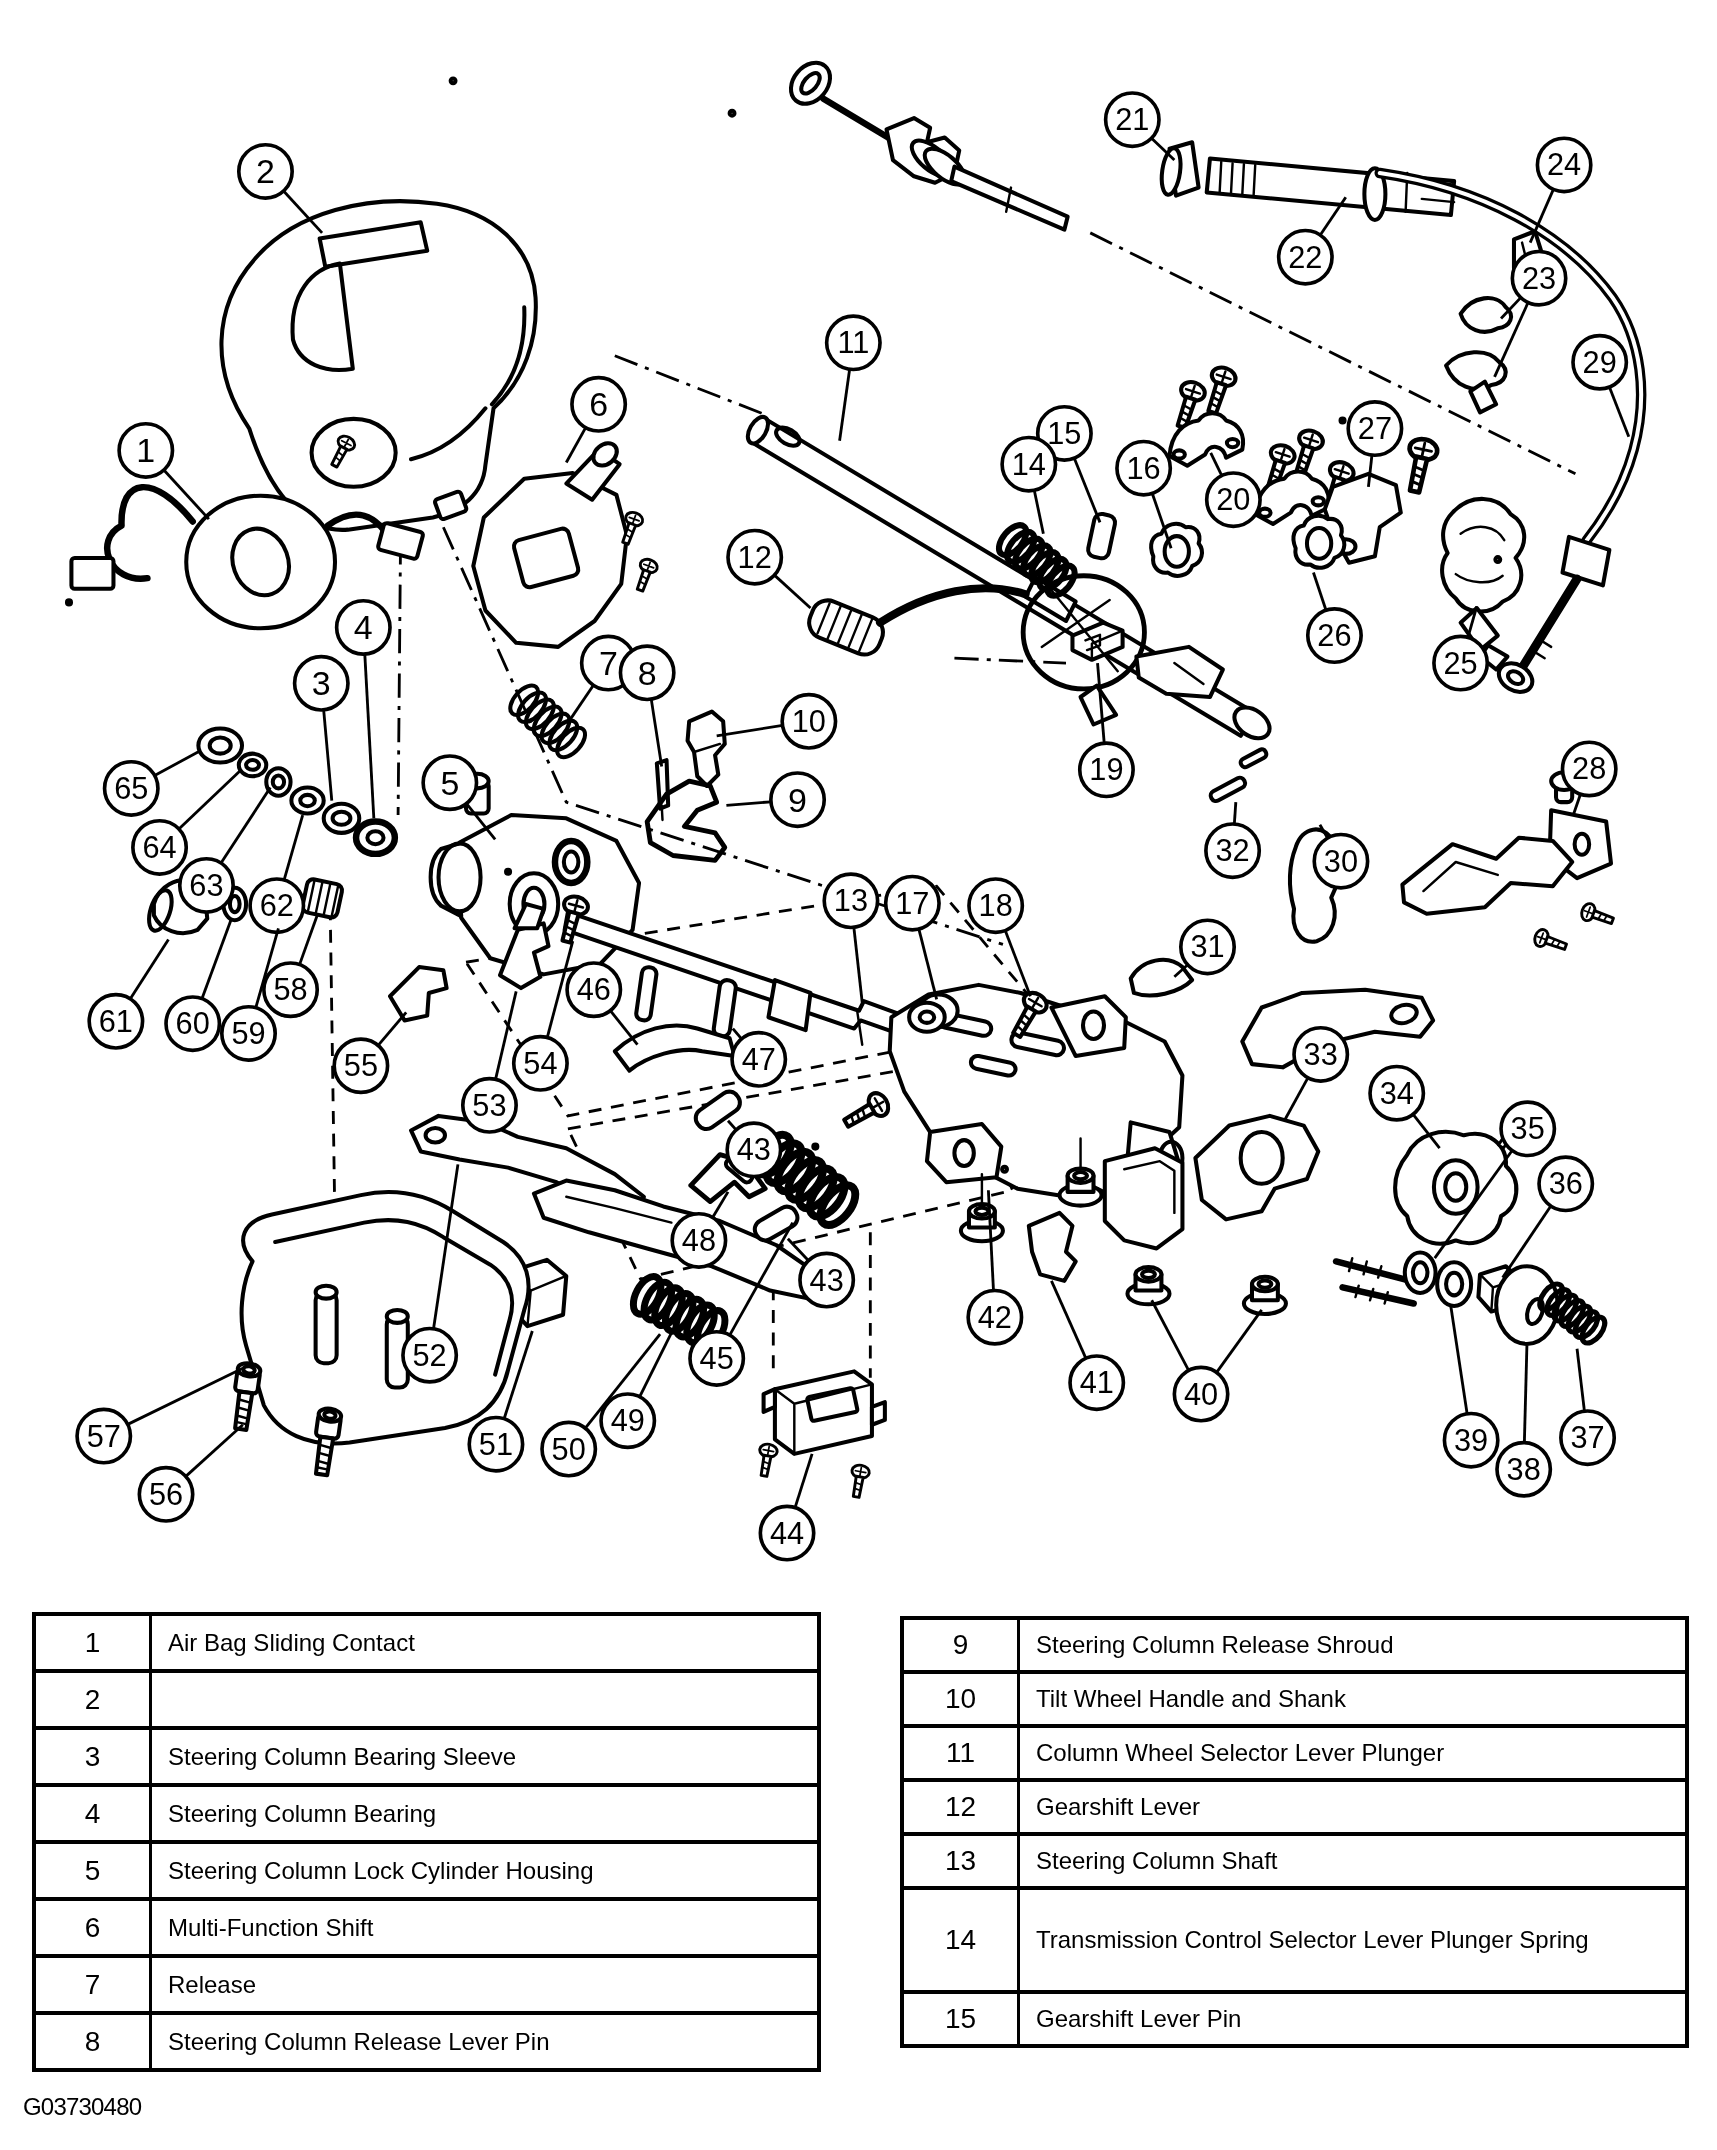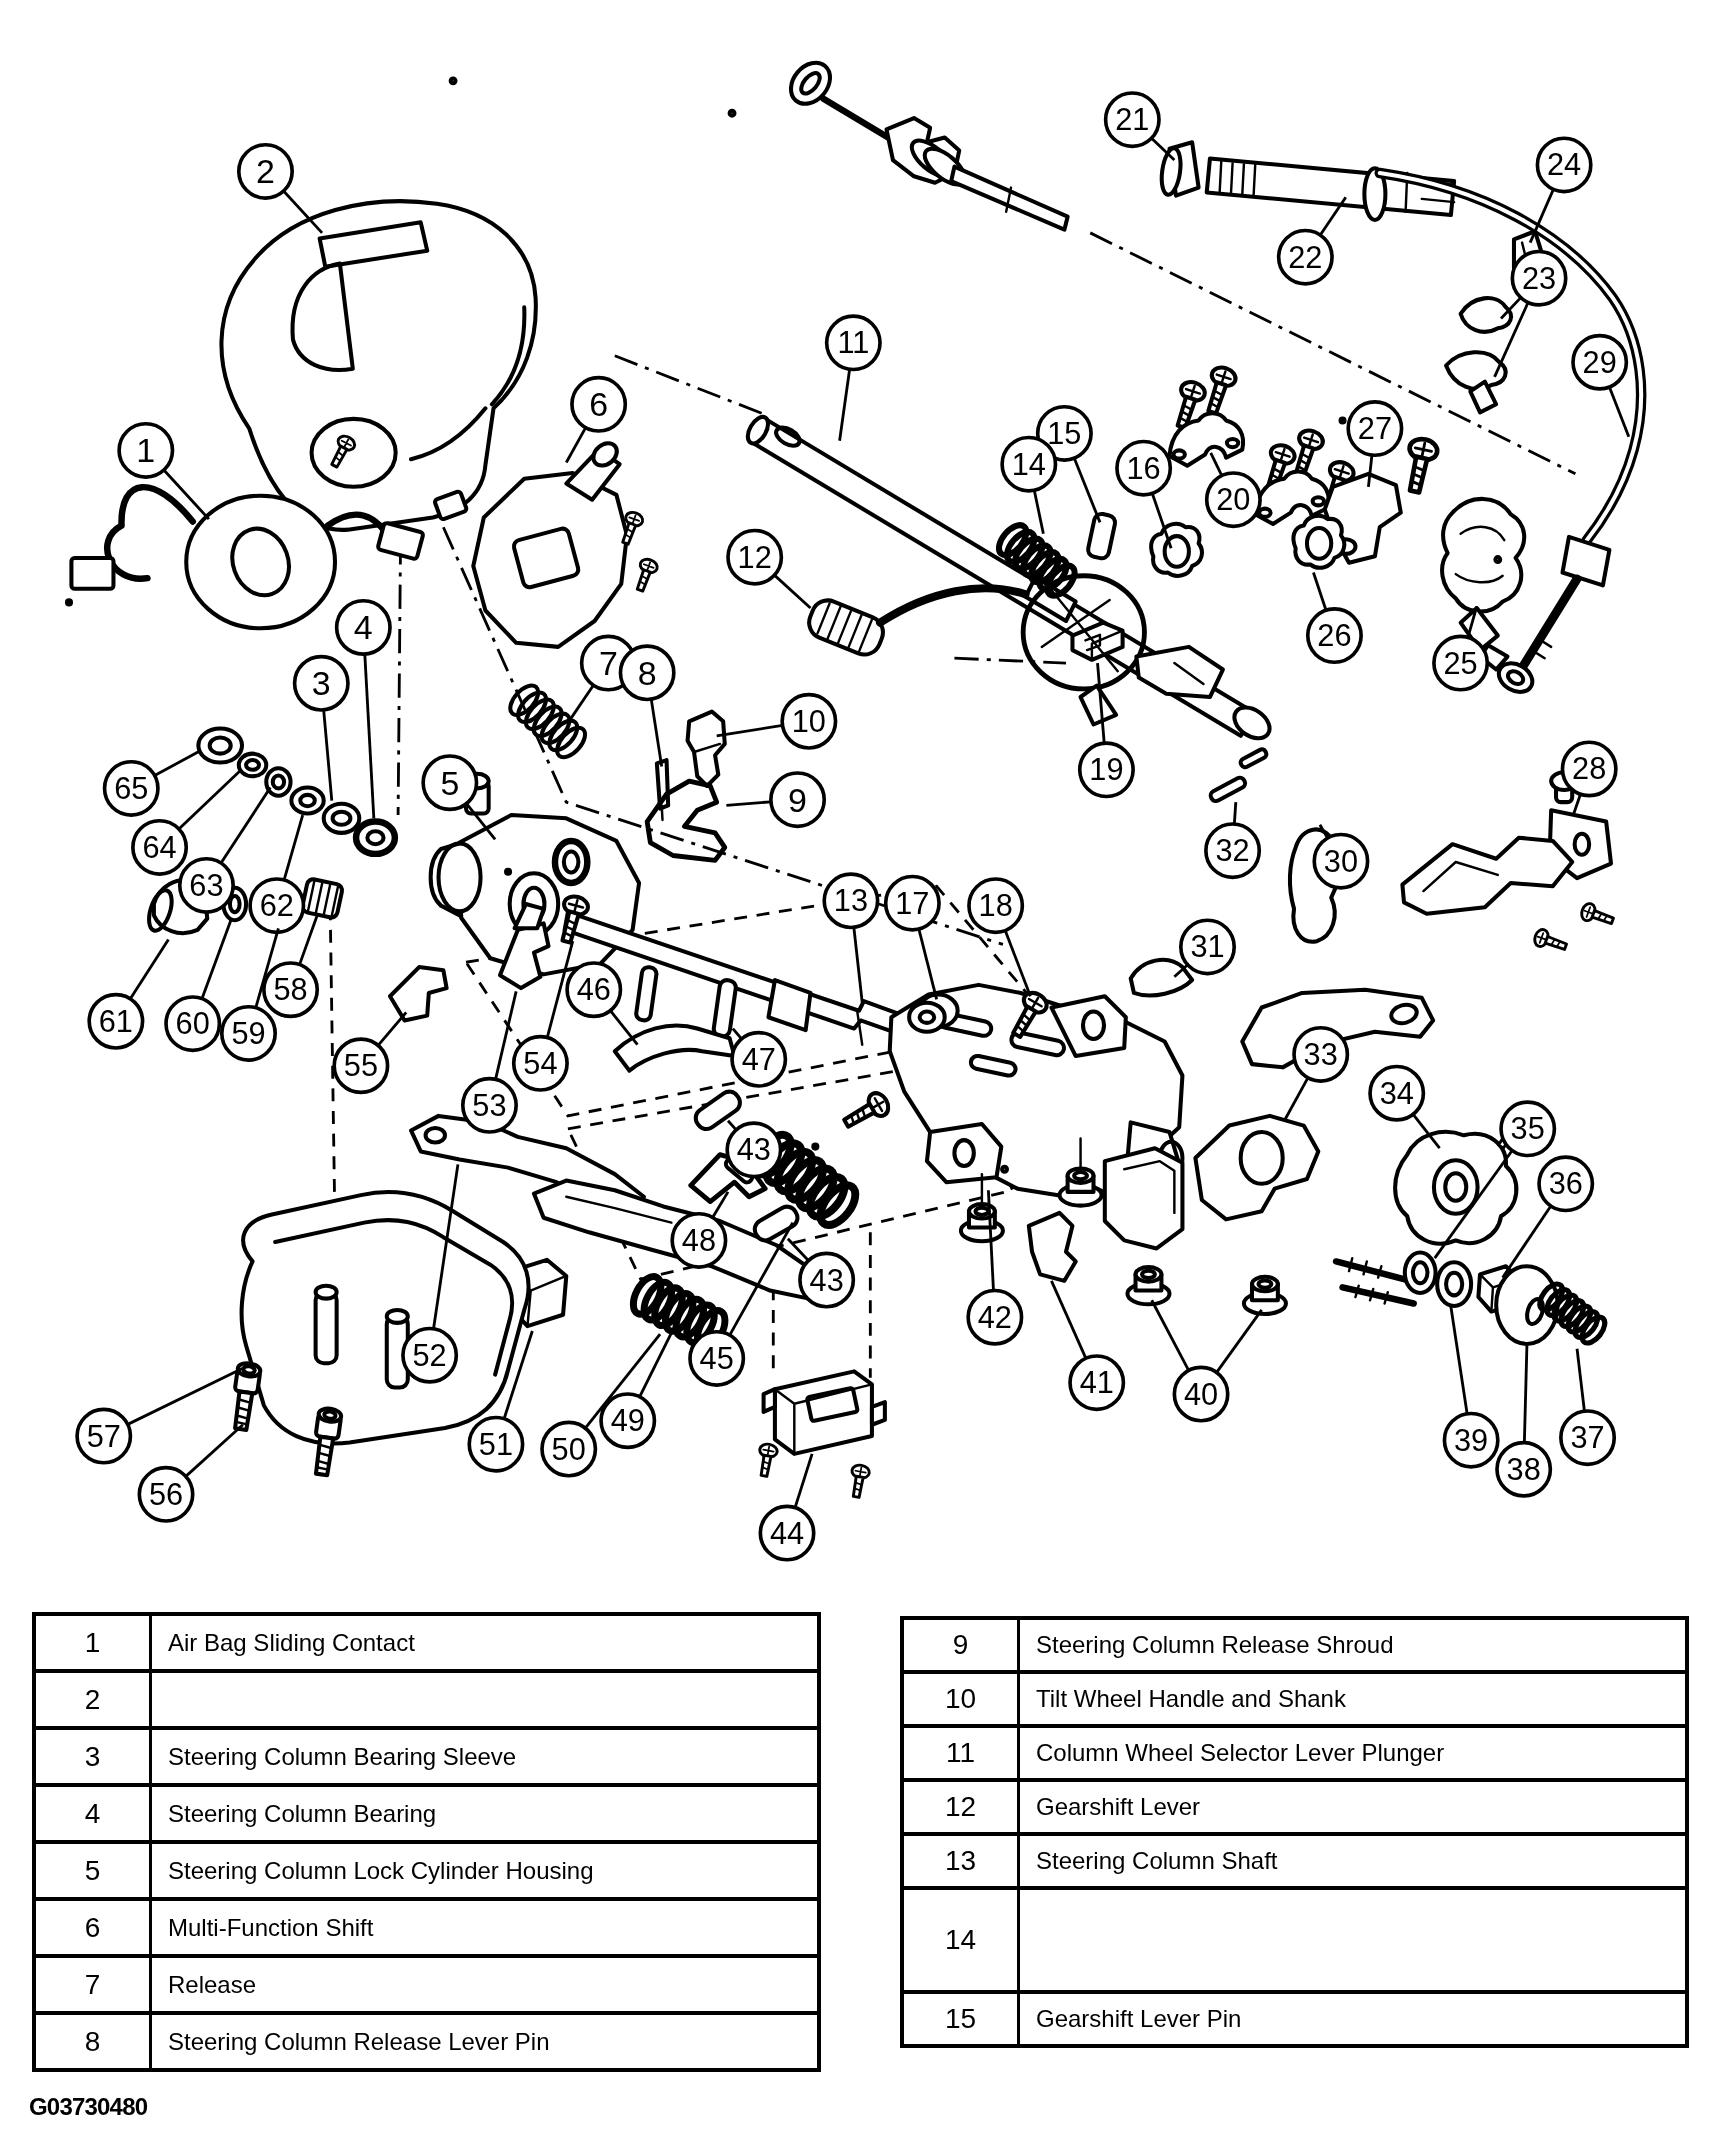--- a/index.html
+++ b/index.html
@@ -17,21 +17,21 @@
   .callout-circle{fill:#fff;stroke:#000;stroke-width:4.5;}
   .callout-text{fill:#000;}
   .ptable{position:absolute;border:4.9px solid #000;background:#fff;box-sizing:border-box;}
   .trow{display:flex;border-bottom:4px solid #000;align-items:stretch;}
   .trow:last-child{border-bottom:none;}
   .tnum{width:113px;flex:0 0 113px;border-right:3.2px solid #000;display:flex;
         align-items:center;justify-content:center;font-size:28px;}
   .tdesc{flex:1;display:flex;align-items:center;padding:6.5px 16px;font-size:24px;line-height:1.32;}
   #table-left .trow{min-height:53px;}
   #table-right .trow{min-height:50px;}
-  #figure-code{position:absolute;left:29px;top:2093px;font-size:24px;font-weight:700;
+  #figure-code{position:absolute;left:23px;top:2093px;font-size:24px;font-weight:400;
                letter-spacing:-0.8px;}
 </style>
 </head>
 <body>
 
 <div class="page">
 
 <svg id="diagram" width="1718" height="1597" viewBox="0 0 2124 1975">
   <defs>
     <g id="screwM">
@@ -811,20 +811,21 @@
       <div class="trow">
         <div class="tnum">12</div>
         <div class="tdesc">Gearshift Lever</div>
       </div>
       <div class="trow">
         <div class="tnum">13</div>
         <div class="tdesc">Steering Column Shaft</div>
       </div>
       <div class="trow" style="min-height: 100px;">
         <div class="tnum">14</div>
+        <div class="tdesc">Transmission Control Selector Lever Plunger Spring</div>
       </div>
       <div class="trow">
         <div class="tnum">15</div>
         <div class="tdesc">Gearshift Lever Pin</div>
       </div>
     </div>
 
 <div id="figure-code">G03730480</div>
 
 </div>

